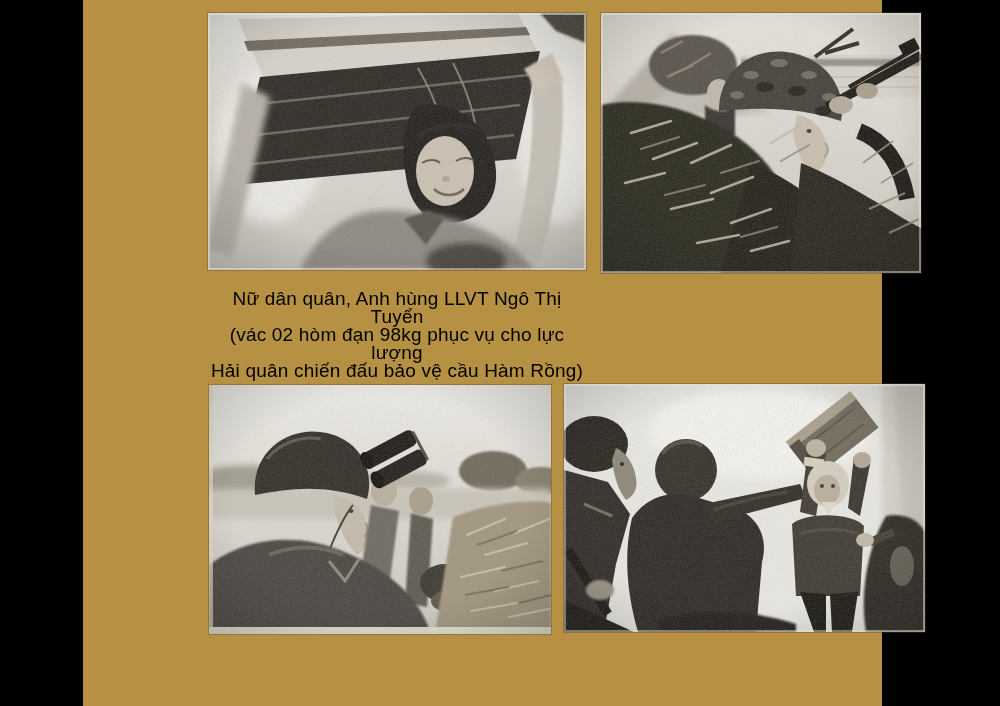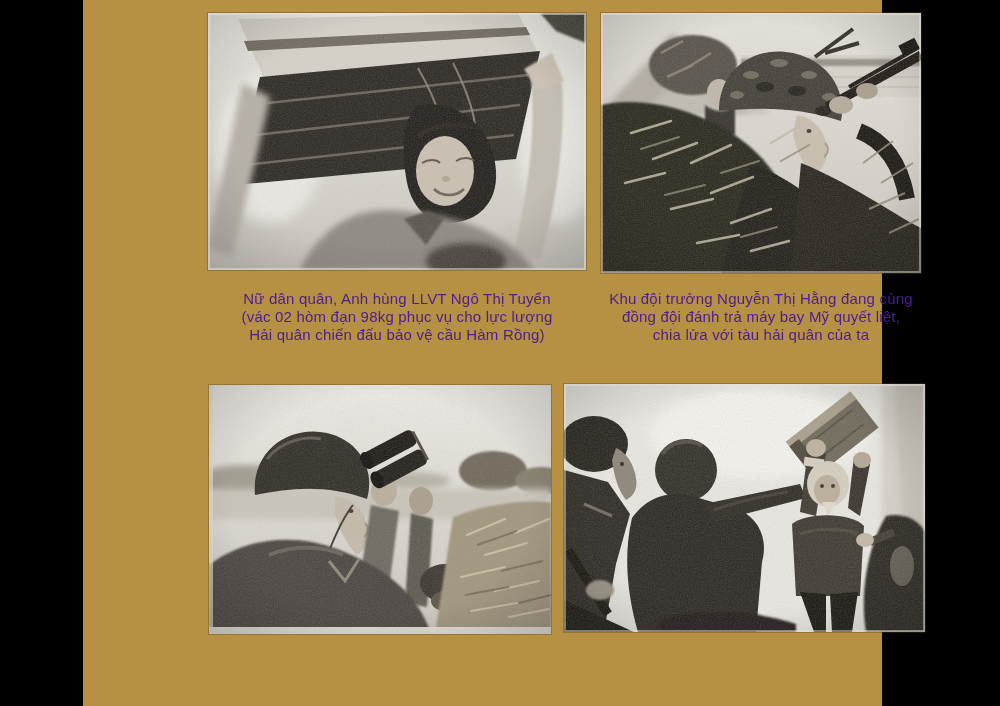--- a/index.html
+++ b/index.html
@@ -8,21 +8,21 @@
   .bar{position:absolute;top:0;height:706px;background:#000;}
   .bar-left{left:0;width:83px;}
   .bar-right{left:882px;width:118px;}
   .panel{position:absolute;left:83px;top:0;width:799px;height:706px;background:#b69043;}
   .photo{position:absolute;margin:0;padding:0;box-shadow:0 0 0 1px rgba(90,70,25,.35);}
   .photo svg{display:block;width:100%;height:100%;}
   .photo-1{left:125px;top:13px;width:378px;height:257px;}
   .photo-2{left:518px;top:13px;width:320px;height:260px;}
   .photo-3{left:126px;top:385px;width:342px;height:249px;}
   .photo-4{left:481px;top:384px;width:361px;height:248px;}
-  .caption{position:absolute;color:#4c1d95;font-size:15px;line-height:18px;
+  .caption{position:absolute;color:#000000;font-size:19px;line-height:18px;
            text-align:center;white-space:pre-line;letter-spacing:.2px;}
   .caption-1{left:124px;top:290px;width:380px;}
   .caption-2{left:490px;top:290px;width:376px;}
   .caption-3{left:117px;top:649px;width:360px;}
   .caption-4{left:473px;top:649px;width:376px;}
 </style>
 </head>
 <body>
 
 <div class="stage">
@@ -173,23 +173,20 @@
           <path d="M262 150 L292 128"></path>
             <path d="M280 170 L312 150"></path>
             <path d="M268 196 L304 180"></path>
             <path d="M288 220 L318 206"></path>
         </g>
         <rect width="320" height="260" fill="url(#vig)"></rect>
         <rect width="320" height="260" filter="url(#grain)" opacity="0.32"></rect>
         <rect x="1" y="1" width="318" height="258" fill="none" stroke="#e9e5da" stroke-width="2" opacity="0.45"></rect>
       </svg>
     </figure>
-    <div class="caption caption-2">Khu đội trưởng Nguyễn Thị Hằng đang cùng
-đồng đội đánh trả máy bay Mỹ quyết liệt,
-chia lửa với tàu hải quân của ta</div>
 
     <figure class="photo photo-3">
       <svg viewBox="0 0 342 249">
         <rect width="342" height="249" fill="url(#skyA)"></rect>
         <ellipse cx="36" cy="96" rx="50" ry="16" fill="#a29c8f" filter="url(#soft3)"></ellipse>
         <ellipse cx="120" cy="94" rx="44" ry="11" fill="#b3ada1" filter="url(#soft3)"></ellipse>
         <ellipse cx="205" cy="96" rx="36" ry="9" fill="#bab4a8" filter="url(#soft3)"></ellipse>
         <ellipse cx="284" cy="86" rx="34" ry="20" fill="#6d6556" filter="url(#soft1)"></ellipse>
         <ellipse cx="332" cy="96" rx="26" ry="14" fill="#837b6a" filter="url(#soft1)"></ellipse>
         <rect x="0" y="104" width="342" height="30" fill="#ccc7bb" filter="url(#soft3)"></rect>

